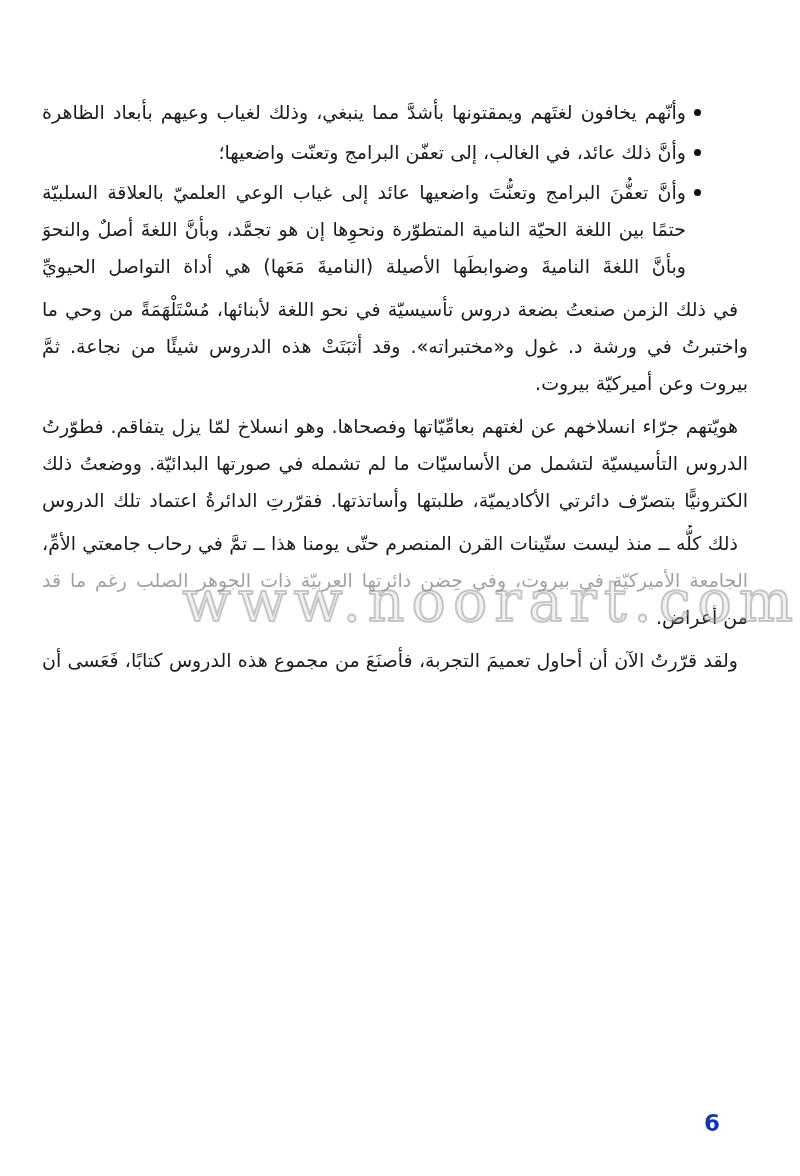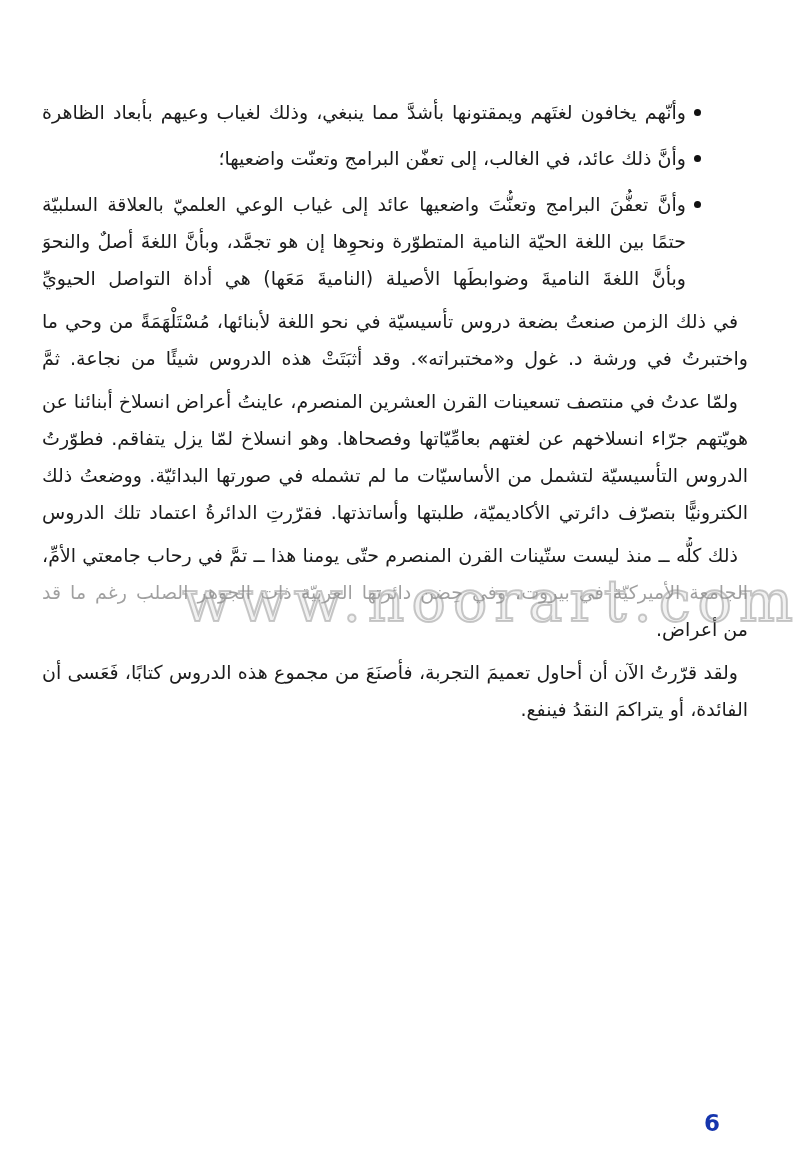--- a/index.html
+++ b/index.html
@@ -23,21 +23,21 @@
   .line {
     height: 37px;
     line-height: 37px;
     text-align: justify;
     text-align-last: justify;
     overflow: hidden;
     white-space: normal;
   }
   .line.last { text-align-last: right; }
   .bullet-item { position: relative; padding-right: 62px; }
-  .bullet-item + .bullet-item { margin-top: 9px; }
+  .bullet-item + .bullet-item { margin-top: 3px; }
   .bullet-item .dot {
     position: absolute;
     right: 47px;
     top: 15px;
     width: 7px;
     height: 7px;
     border-radius: 50%;
     background: #111111;
   }
   .para { margin-top: 6px; }
@@ -103,35 +103,34 @@
             <div class="line">وأنَّ تعفُّنَ البرامج وتعنُّتَ واضعيها عائد إلى غياب الوعي العلميّ بالعلاقة السلبيّة التي تنشأ</div>
             <div class="line">حتمًا بين اللغة الحيّة النامية المتطوّرة ونحوِها إن هو تجمَّد، وبأنَّ اللغةَ أصلٌ والنحوَ فَرْع،</div>
             <div class="line">وبأنَّ اللغةَ الناميةَ وضوابطَها الأصيلة (الناميةَ مَعَها) هي أداة التواصل الحيويِّ المطلوبُ فهمُها،</div>
           </div>
         </div>
       </div>
     <div id="paragraph-container">
         <div class="para">
           <div class="line">في ذلك الزمن صنعتُ بضعة دروس تأسيسيّة في نحو اللغة لأبنائها، مُسْتَلْهَمَةً من وحي ما فهمتُ</div>
           <div class="line">واختبرتُ في ورشة د. غول و«مختبراته». وقد أثبَتَتْ هذه الدروس شيئًا من نجاعة. ثمَّ انقطعتُ عن</div>
+          <div class="line last">بيروت وعن أميركيّة بيروت.</div>
         </div>
         <div class="para">
-          <div class="line">ولمّا عدتُ في منتصف تسعينات القرن العشرين المنصرم، عاينتُ أعراض انسلاخ أبنائنا عن</div>
           <div class="line">هويّتهم جرّاء انسلاخهم عن لغتهم بعامِّيّاتها وفصحاها. وهو انسلاخ لمّا يزل يتفاقم. فطوّرتُ تلك</div>
           <div class="line">الدروس التأسيسيّة لتشمل من الأساسيّات ما لم تشمله في صورتها البدائيّة. ووضعتُ ذلك كلَّه</div>
           <div class="line">الكترونيًّا بتصرّف دائرتي الأكاديميّة، طلبتها وأساتذتها. فقرّرتِ الدائرةُ اعتماد تلك الدروس منذ</div>
         </div>
         <div class="para">
           <div class="line">ذلك كلُّه ــ منذ ليست ستّينات القرن المنصرم حتّى يومنا هذا ــ تمَّ في رحاب جامعتي الأمِّ،</div>
           <div class="line">الجامعة الأميركيّة في بيروت، وفي حِضن دائرتها العربيّة ذات الجوهر الصلب رغم ما قد يعرض لها</div>
           <div class="line last">من أعراض.</div>
         </div>
         <div class="para">
           <div class="line">ولقد قرّرتُ الآن أن أحاول تعميمَ التجربة، فأصنَعَ من مجموع هذه الدروس كتابًا، فَعَسى أن تعمَّ</div>
-          <div class="line last">الفائدة، أو يتراكمَ النقدُ فينفع.</div>
         </div>
       </div>
   </div>
 
   <div class="fade-strip"></div>
 
   <div class="watermark">www.noorart.com</div>
 
   <div class="page-number" style="color: rgb(21, 53, 173);">6</div>
 

